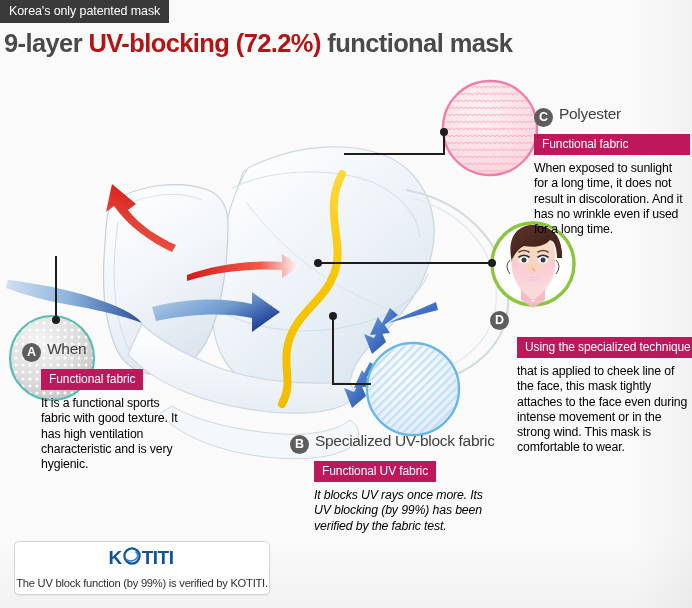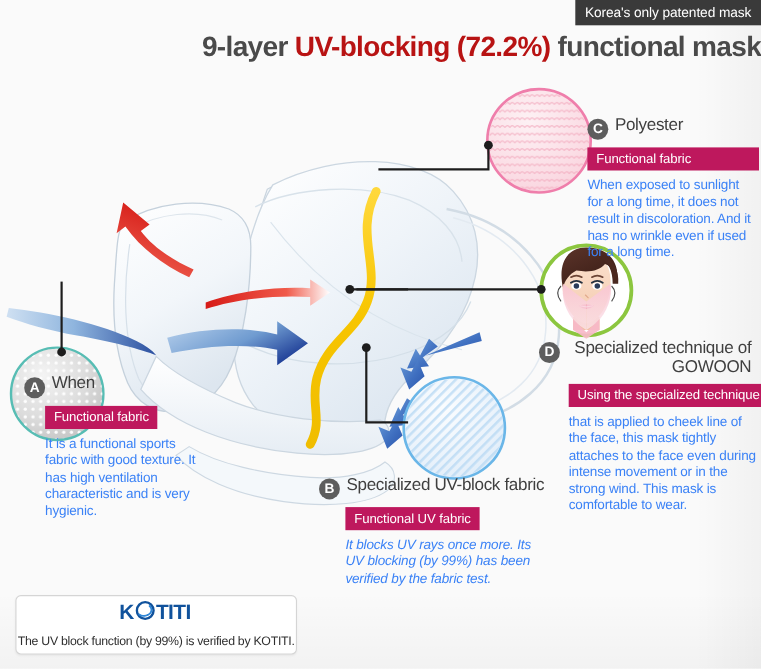--- a/index.html
+++ b/index.html
@@ -27,21 +27,20 @@
       linear-gradient(to top, rgba(0,0,0,0.03) 0px, rgba(0,0,0,0) 70px);
     z-index: 0;
   }
 
   
   .header {
     position: absolute;
     top: 0; left: 0;
     width: 692px;
     z-index: 5;
-    text-align: right;
   }
   .badge-tag {
     display: inline-block;
     background: #3a3a3a;
     color: #ffffff;
     font-size: 12.5px;
     line-height: 18px;
     padding: 2px 9px 3px 9px;
     letter-spacing: -0.1px;
   }
@@ -97,21 +96,21 @@
     background: #be185d;
     color: #ffffff;
     font-size: 12px;
     line-height: 16px;
     padding: 2px 8px 3px 8px;
     letter-spacing: -0.1px;
     white-space: nowrap;
   }
   .callout-body {
     font-size: 12.3px;
-    color: #3b82f6;
+    color: #000000;
     line-height: 15.3px;
     letter-spacing: -0.15px;
   }
 
   
   #callout-a { left: 22px;  top: 340px; width: 150px; }
   #callout-a .sub-tag   { margin: 7px 0 0 19px; }
   #callout-a .callout-body { margin: 6px 0 0 19px; width: 145px; }
 
   #callout-b { left: 290px; top: 432px; width: 215px; }
@@ -445,21 +444,20 @@
     <span class="letter-badge">C</span>
     <span class="callout-title">Polyester</span>
   </div>
   <div><span class="sub-tag">Functional fabric</span></div>
   <p class="callout-body">When exposed to sunlight for a long time, it does not result in discoloration. And it has no wrinkle even if used for a long time.</p>
 </div>
 
 <div class="callout" id="callout-d">
   <div class="callout-head">
     <span class="letter-badge">D</span>
-    <span class="callout-title">Specialized technique of GOWOON</span>
   </div>
   <div><span class="sub-tag">Using the specialized technique</span></div>
   <p class="callout-body">that is applied to cheek line of the face, this mask tightly attaches to the face even during intense movement or in the strong wind. This mask is comfortable to wear.</p>
 </div>
 
 <div class="cert-box">
   <div class="cert-logo">
     <span>K</span>
     <span class="swirl">
       <svg width="18" height="18" viewBox="0 0 18 18" xmlns="http://www.w3.org/2000/svg">

